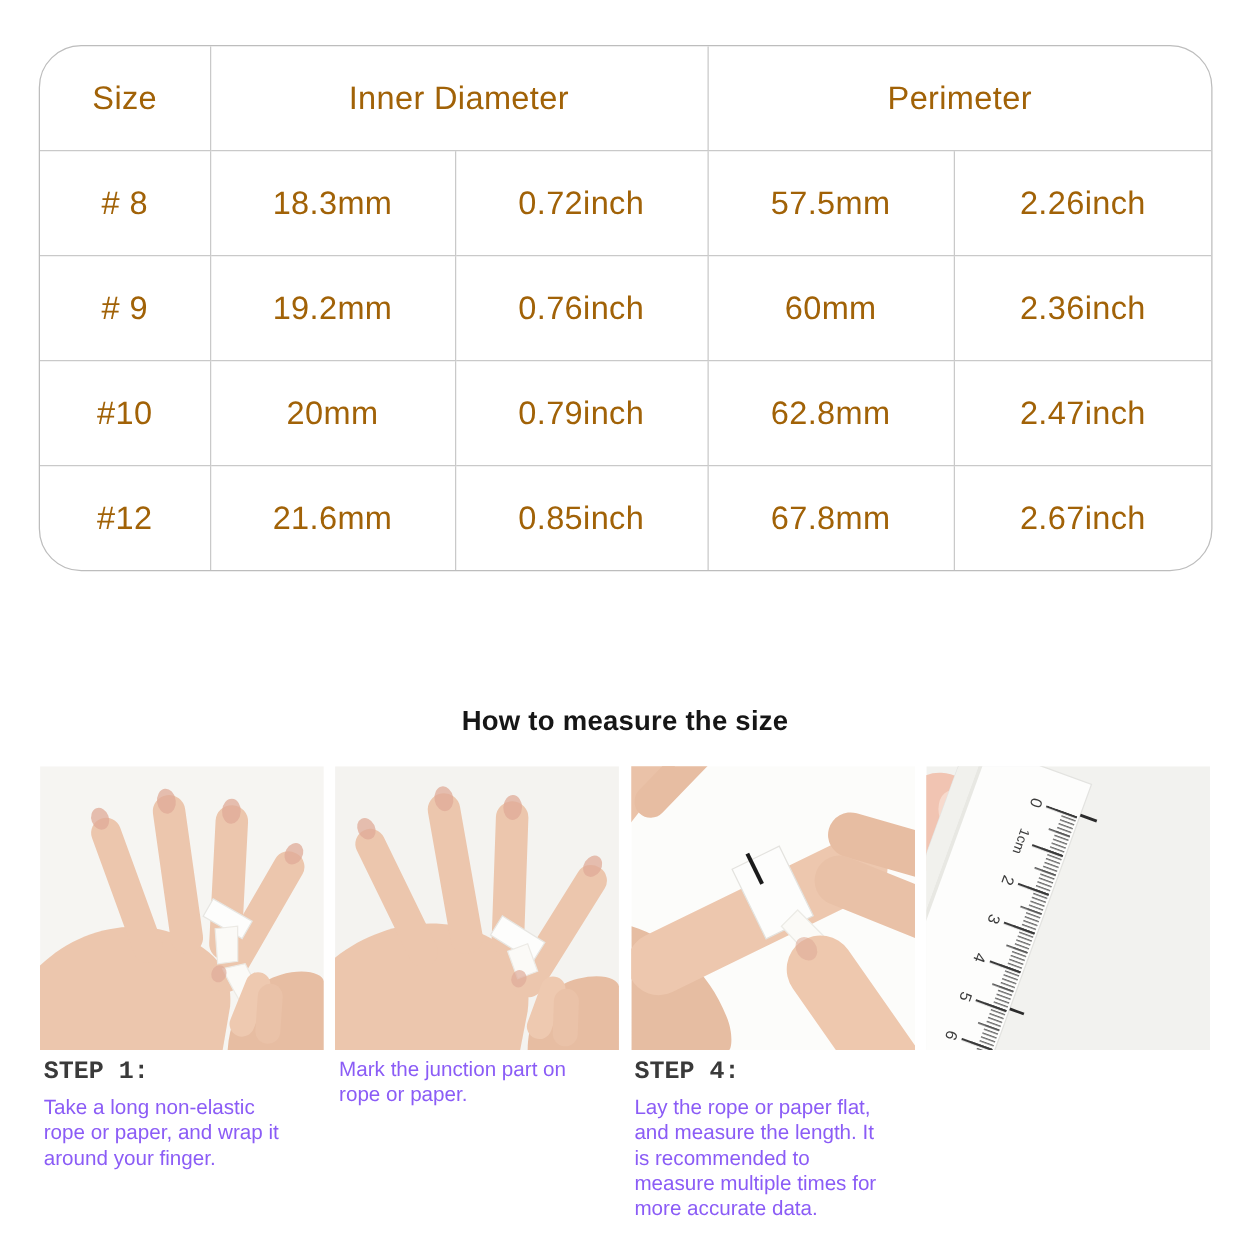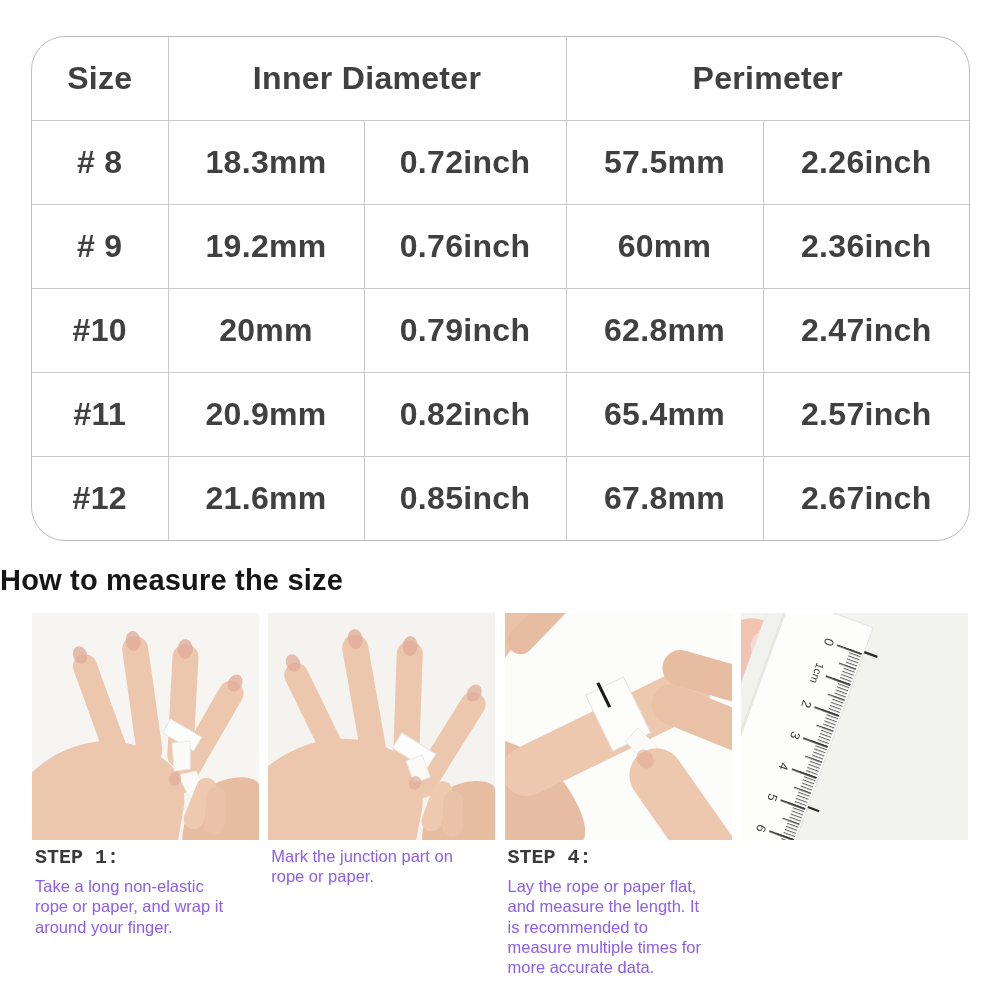--- a/index.html
+++ b/index.html
@@ -3,32 +3,32 @@
 <meta charset="utf-8">
 <style>
   html,body{margin:0;padding:0;background:#ffffff;}
   .page{position:relative;width:1000px;height:1000px;background:#fff;
         font-family:"Liberation Sans", sans-serif;overflow:hidden;}
 
   
   .size-table-wrap{position:absolute;left:31px;top:36px;width:937px;
       border:1px solid #bdbdbd;border-radius:34px;overflow:hidden;background:#fff;}
   table.size-table{border-collapse:collapse;width:100%;table-layout:fixed;
-      font-size:32px;color:#404040;font-weight:700;}
+      font-size:26px;color:#a16207;font-weight:400;}
   table.size-table td{border-right:1px solid #c9c9c9;border-bottom:1px solid #c9c9c9;
       text-align:center;vertical-align:middle;height:83px;padding:0;
       white-space:nowrap;letter-spacing:.3px;}
   table.size-table td:last-child{border-right:none;}
   table.size-table tr:last-child td{border-bottom:none;}
   .col-size{width:136px}.col-idmm{width:196px}.col-idin{width:202px}
   .col-pmm{width:197px}.col-pin{width:206px}
 
   
-  .how-title{position:absolute;left:0;top:564px;width:1000px;
-      font-size:29px;font-weight:700;color:#161616;letter-spacing:.2px;}
+  .how-title{position:absolute;left:0;top:564px;width:1000px;text-align:center;
+      font-size:22px;font-weight:700;color:#161616;letter-spacing:.2px;}
 
   
   .photos{position:absolute;left:32px;top:613px;width:936px;height:227px;
       display:grid;grid-template-columns:repeat(4,1fr);gap:9px;}
   .photo{width:100%;height:227px;display:block;}
 
   
   .steps{position:absolute;left:35px;top:846px;width:933px;
       display:grid;grid-template-columns:repeat(4,1fr);gap:12px;}
   .step-label{font-size:20px;font-weight:700;color:#3a3a3a;margin:0 0 7px 0;font-family:Liberation Mono, monospace;}
@@ -68,27 +68,20 @@
         <td>0.76inch</td>
         <td>60mm</td>
         <td>2.36inch</td>
       </tr>
       <tr>
         <td>#10</td>
         <td>20mm</td>
         <td>0.79inch</td>
         <td>62.8mm</td>
         <td>2.47inch</td>
-      </tr>
-      <tr>
-        <td>#11</td>
-        <td>20.9mm</td>
-        <td>0.82inch</td>
-        <td>65.4mm</td>
-        <td>2.57inch</td>
       </tr>
       <tr>
         <td>#12</td>
         <td>21.6mm</td>
         <td>0.85inch</td>
         <td>67.8mm</td>
         <td>2.67inch</td>
       </tr>
       </tbody>
     </table>

